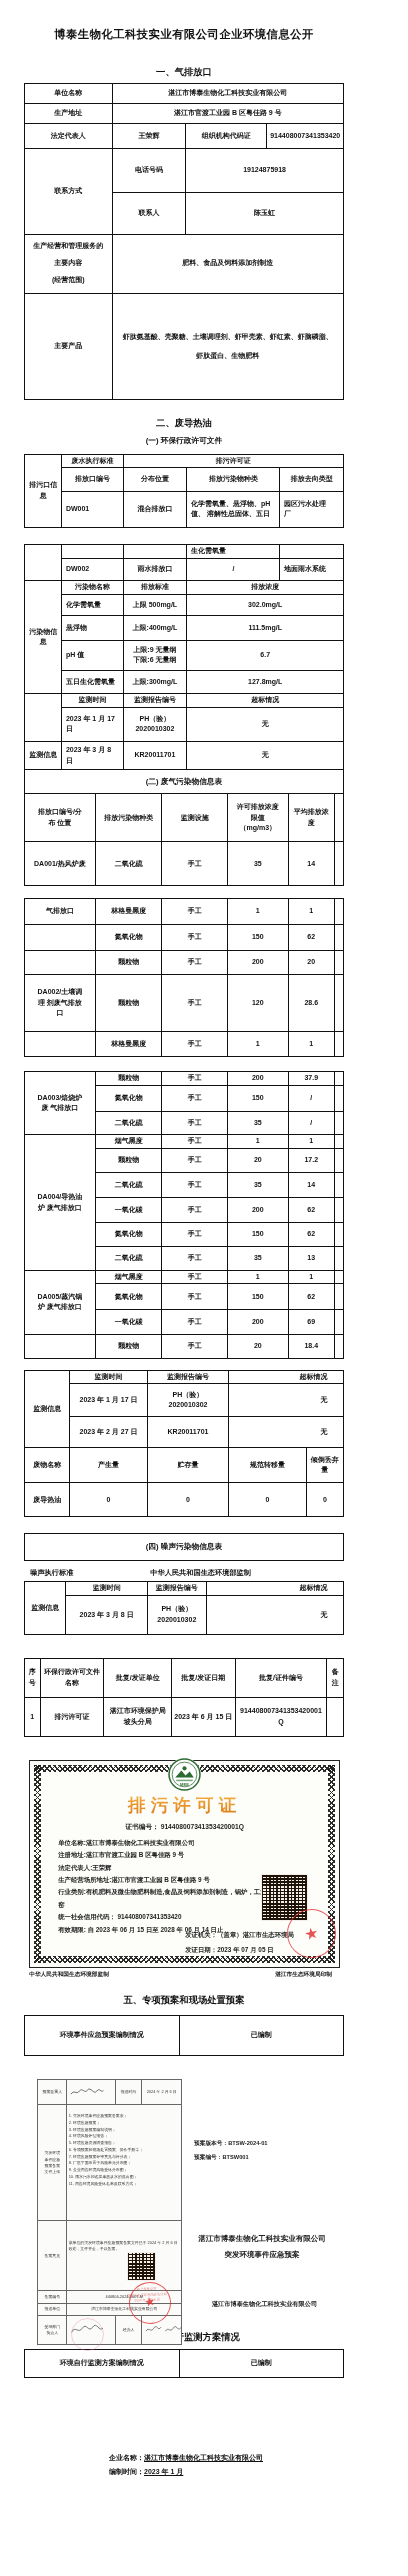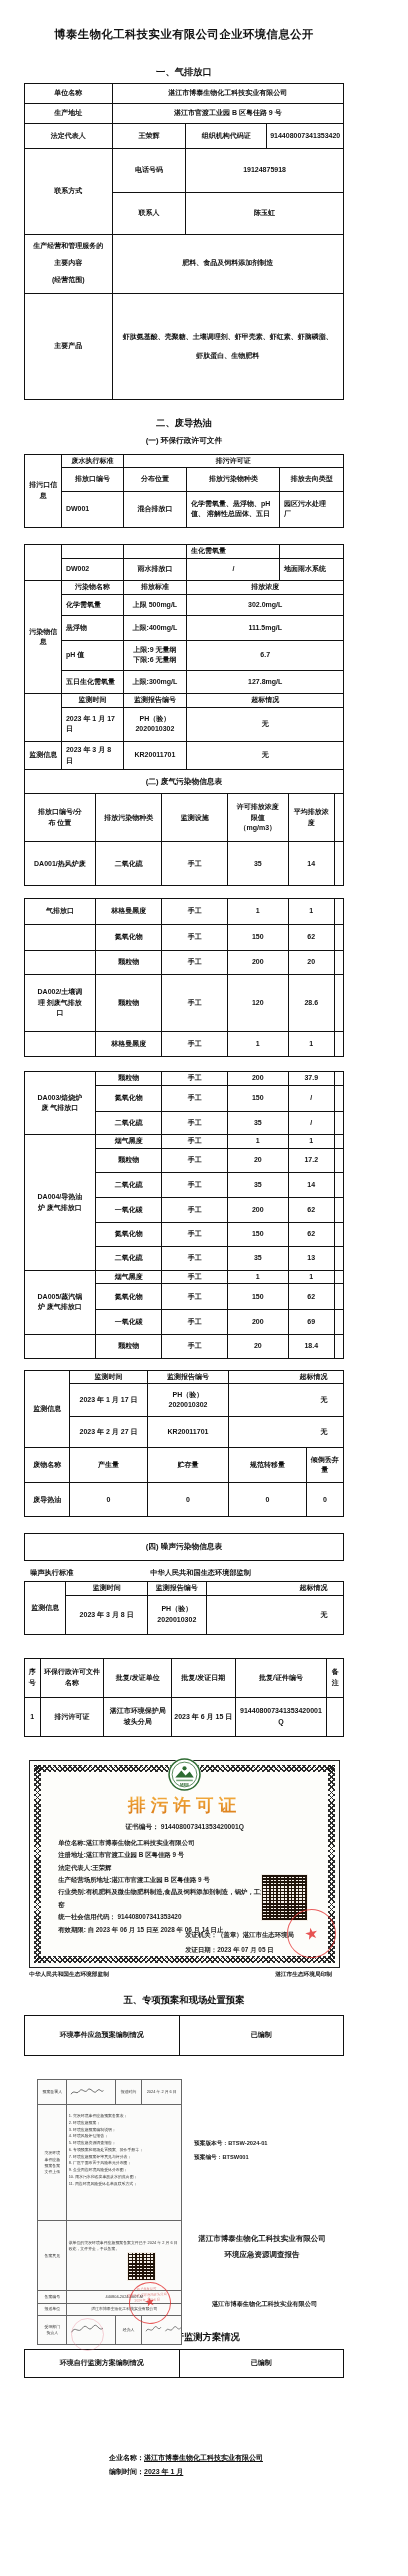--- a/index.html
+++ b/index.html
@@ -699,21 +699,21 @@
                   <path d="M42 16 C47 6,51 20,57 10 S65 18,72 9" fill="none" stroke="#444" stroke-width="1.3"></path>
                 </svg>
           </td>
         </tr>
       </tbody>
         </table>
     </div>
     <div class="emg-side side-ver">预案版本号：BTSW-2024-01</div>
     <div class="emg-side side-code">预案编号：BTSW001</div>
     <div class="emg-side side-t1">湛江市博泰生物化工科技实业有限公司</div>
-    <div class="emg-side side-t2">环境应急资源调查报告</div>
+    <div class="emg-side side-t2">突发环境事件应急预案</div>
     <div class="emg-side side-t3">湛江市博泰生物化工科技实业有限公司</div>
   </div>
 
   <div class="h1" style="margin-top:4.1px;">六、环境自行监测方案情况</div>
 
   <table class="t" style="margin-top:5.2px;">
     <colgroup>
         <col style="width:48.5%">
         <col style="width:51.5%">
       </colgroup>

